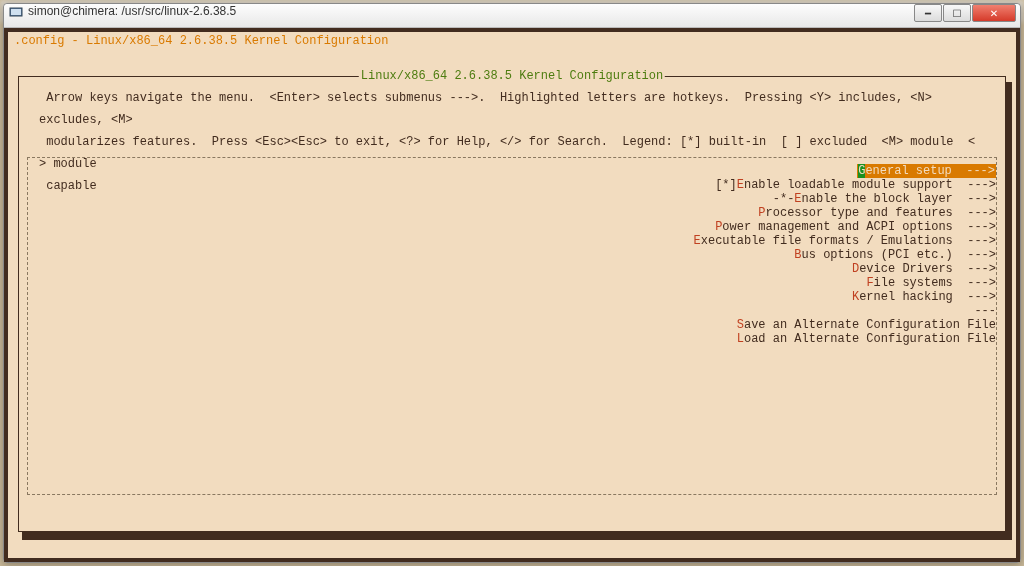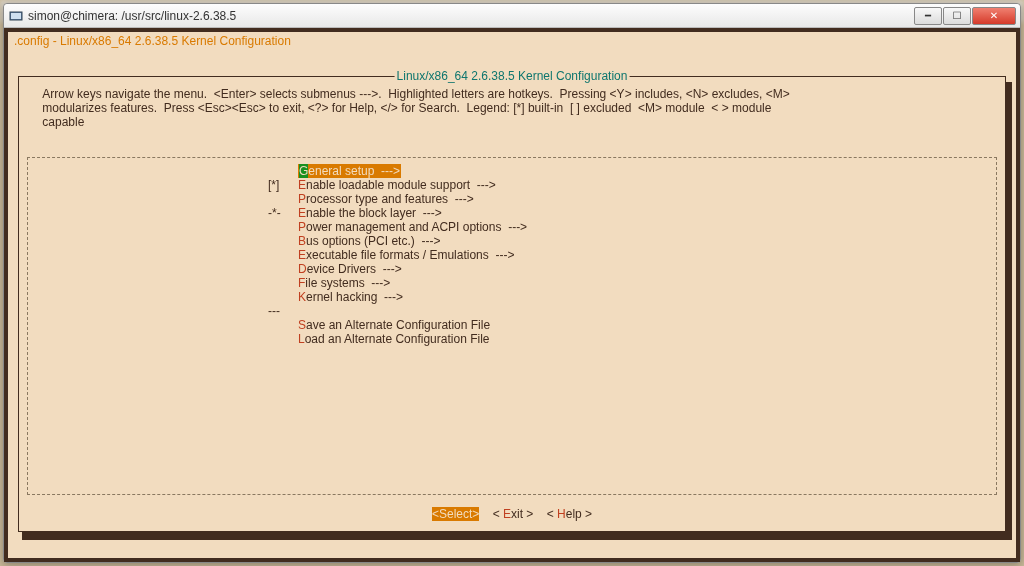--- a/index.html
+++ b/index.html
@@ -25,21 +25,21 @@
     border: 1px solid #888;
     border-radius: 4px;
     background: #f0f0f0;
     box-shadow: 0 2px 8px rgba(0,0,0,0.3);
   }
   .titlebar {
     height: 24px;
     background: linear-gradient(#fdfdfd, #e8e8e8);
     border-bottom: 1px solid #bbb;
     display: flex;
-    align-items: center;
+    align-items: flex-start;
     padding: 0 4px;
     border-radius: 4px 4px 0 0;
   }
   .titlebar-icon {
     width: 16px; height: 16px;
     margin-right: 4px;
     display: flex; align-items: center; justify-content: center;
     font-size: 11px;
   }
   .titlebar-text {
@@ -72,21 +72,21 @@
     position: absolute;
     top: 24px; left: 0; right: 0; bottom: 0;
     background: #422c1f;
     padding: 4px;
   }
   .terminal {
     background: #f2dcbf;
     width: 100%;
     height: 100%;
     position: relative;
-    font-family: Liberation Sans, sans-serif;
+    font-family: Liberation Mono, monospace;
     font-size: 12px;
     line-height: 14px;
     color: #422c1f;
   }
   .shadow-box {
     position: absolute;
     left: 14px;
     top: 50px;
     right: 4px;
     bottom: 18px;
@@ -103,37 +103,38 @@
     bottom: 26px;
     border: 1px solid #422c1f;
     background: #f2dcbf;
   }
   .box-title {
     position: absolute;
     top: -8px;
     left: 50%;
     transform: translateX(-50%);
     background: #f2dcbf;
-    color: #0f766e;
+    color: #4d7c0f;
     white-space: nowrap;
     padding: 0 2px;
   }
   .help-text {
     padding: 10px 20px 6px 20px;
     color: #422c1f;
     white-space: pre-wrap;
-    line-height: 14px;
+    line-height: 22px;
   }
   .inner-box {
     position: absolute;
     left: 8px; right: 8px;
     top: 80px;
     bottom: 36px;
     border: 1px dashed #8a7860;
     padding: 6px 0;
+    text-align: right;
   }
   .menu-list {
     margin-left: 240px;
   }
   .menu-row {
     white-space: pre;
     line-height: 14px;
   }
   .marker { display: inline-block; width: 30px; }
   .hk { color: #c04020; }
@@ -208,31 +209,30 @@
       <div class="main-box">
         <div class="box-title">Linux/x86_64 2.6.38.5 Kernel Configuration</div>
         <div class="help-text"> Arrow keys navigate the menu.  &lt;Enter&gt; selects submenus ---&gt;.  Highlighted letters are hotkeys.  Pressing &lt;Y&gt; includes, &lt;N&gt; excludes, &lt;M&gt;
  modularizes features.  Press &lt;Esc&gt;&lt;Esc&gt; to exit, &lt;?&gt; for Help, &lt;/&gt; for Search.  Legend: [*] built-in  [ ] excluded  &lt;M&gt; module  &lt; &gt; module
  capable</div>
 
         <div class="inner-box">
           <div class="menu-list" id="menu-list">
               <div class="menu-row sel-row"><span class="marker">   </span><span class="label-part"><span class="hk">G</span>eneral setup  ---&gt;</span></div>
               <div class="menu-row"><span class="marker">[*]</span><span class="label-part"><span class="hk">E</span>nable loadable module support  ---&gt;</span></div>
+              <div class="menu-row"><span class="marker">-*-</span><span class="label-part"><span class="hk">E</span>nable the block layer  ---&gt;</span></div>
               <div class="menu-row"><span class="marker">   </span><span class="label-part"><span class="hk">P</span>rocessor type and features  ---&gt;</span></div>
-              <div class="menu-row"><span class="marker">-*-</span><span class="label-part"><span class="hk">E</span>nable the block layer  ---&gt;</span></div>
               <div class="menu-row"><span class="marker">   </span><span class="label-part"><span class="hk">P</span>ower management and ACPI options  ---&gt;</span></div>
+              <div class="menu-row"><span class="marker">   </span><span class="label-part"><span class="hk">E</span>xecutable file formats / Emulations  ---&gt;</span></div>
               <div class="menu-row"><span class="marker">   </span><span class="label-part"><span class="hk">B</span>us options (PCI etc.)  ---&gt;</span></div>
-              <div class="menu-row"><span class="marker">   </span><span class="label-part"><span class="hk">E</span>xecutable file formats / Emulations  ---&gt;</span></div>
               <div class="menu-row"><span class="marker">   </span><span class="label-part"><span class="hk">D</span>evice Drivers  ---&gt;</span></div>
               <div class="menu-row"><span class="marker">   </span><span class="label-part"><span class="hk">F</span>ile systems  ---&gt;</span></div>
               <div class="menu-row"><span class="marker">   </span><span class="label-part"><span class="hk">K</span>ernel hacking  ---&gt;</span></div>
               <div class="menu-row"><span class="marker">---</span><span class="label-part"></span></div>
               <div class="menu-row"><span class="marker">   </span><span class="label-part"><span class="hk">S</span>ave an Alternate Configuration File</span></div>
               <div class="menu-row"><span class="marker">   </span><span class="label-part"><span class="hk">L</span>oad an Alternate Configuration File</span></div>
             </div>
         </div>
 
-        <div class="button-bar" id="button-bar"><span class="btn-sel">&lt;<span class="hk">S</span>elect&gt;</span>    <span>&lt; <span class="hk">E</span>xit &gt;</span>    <span>&lt; <span class="hk">H</span>elp &gt;</span></div>
       </div>
     </div>
   </div>
 </div>
 
 </body></html>

